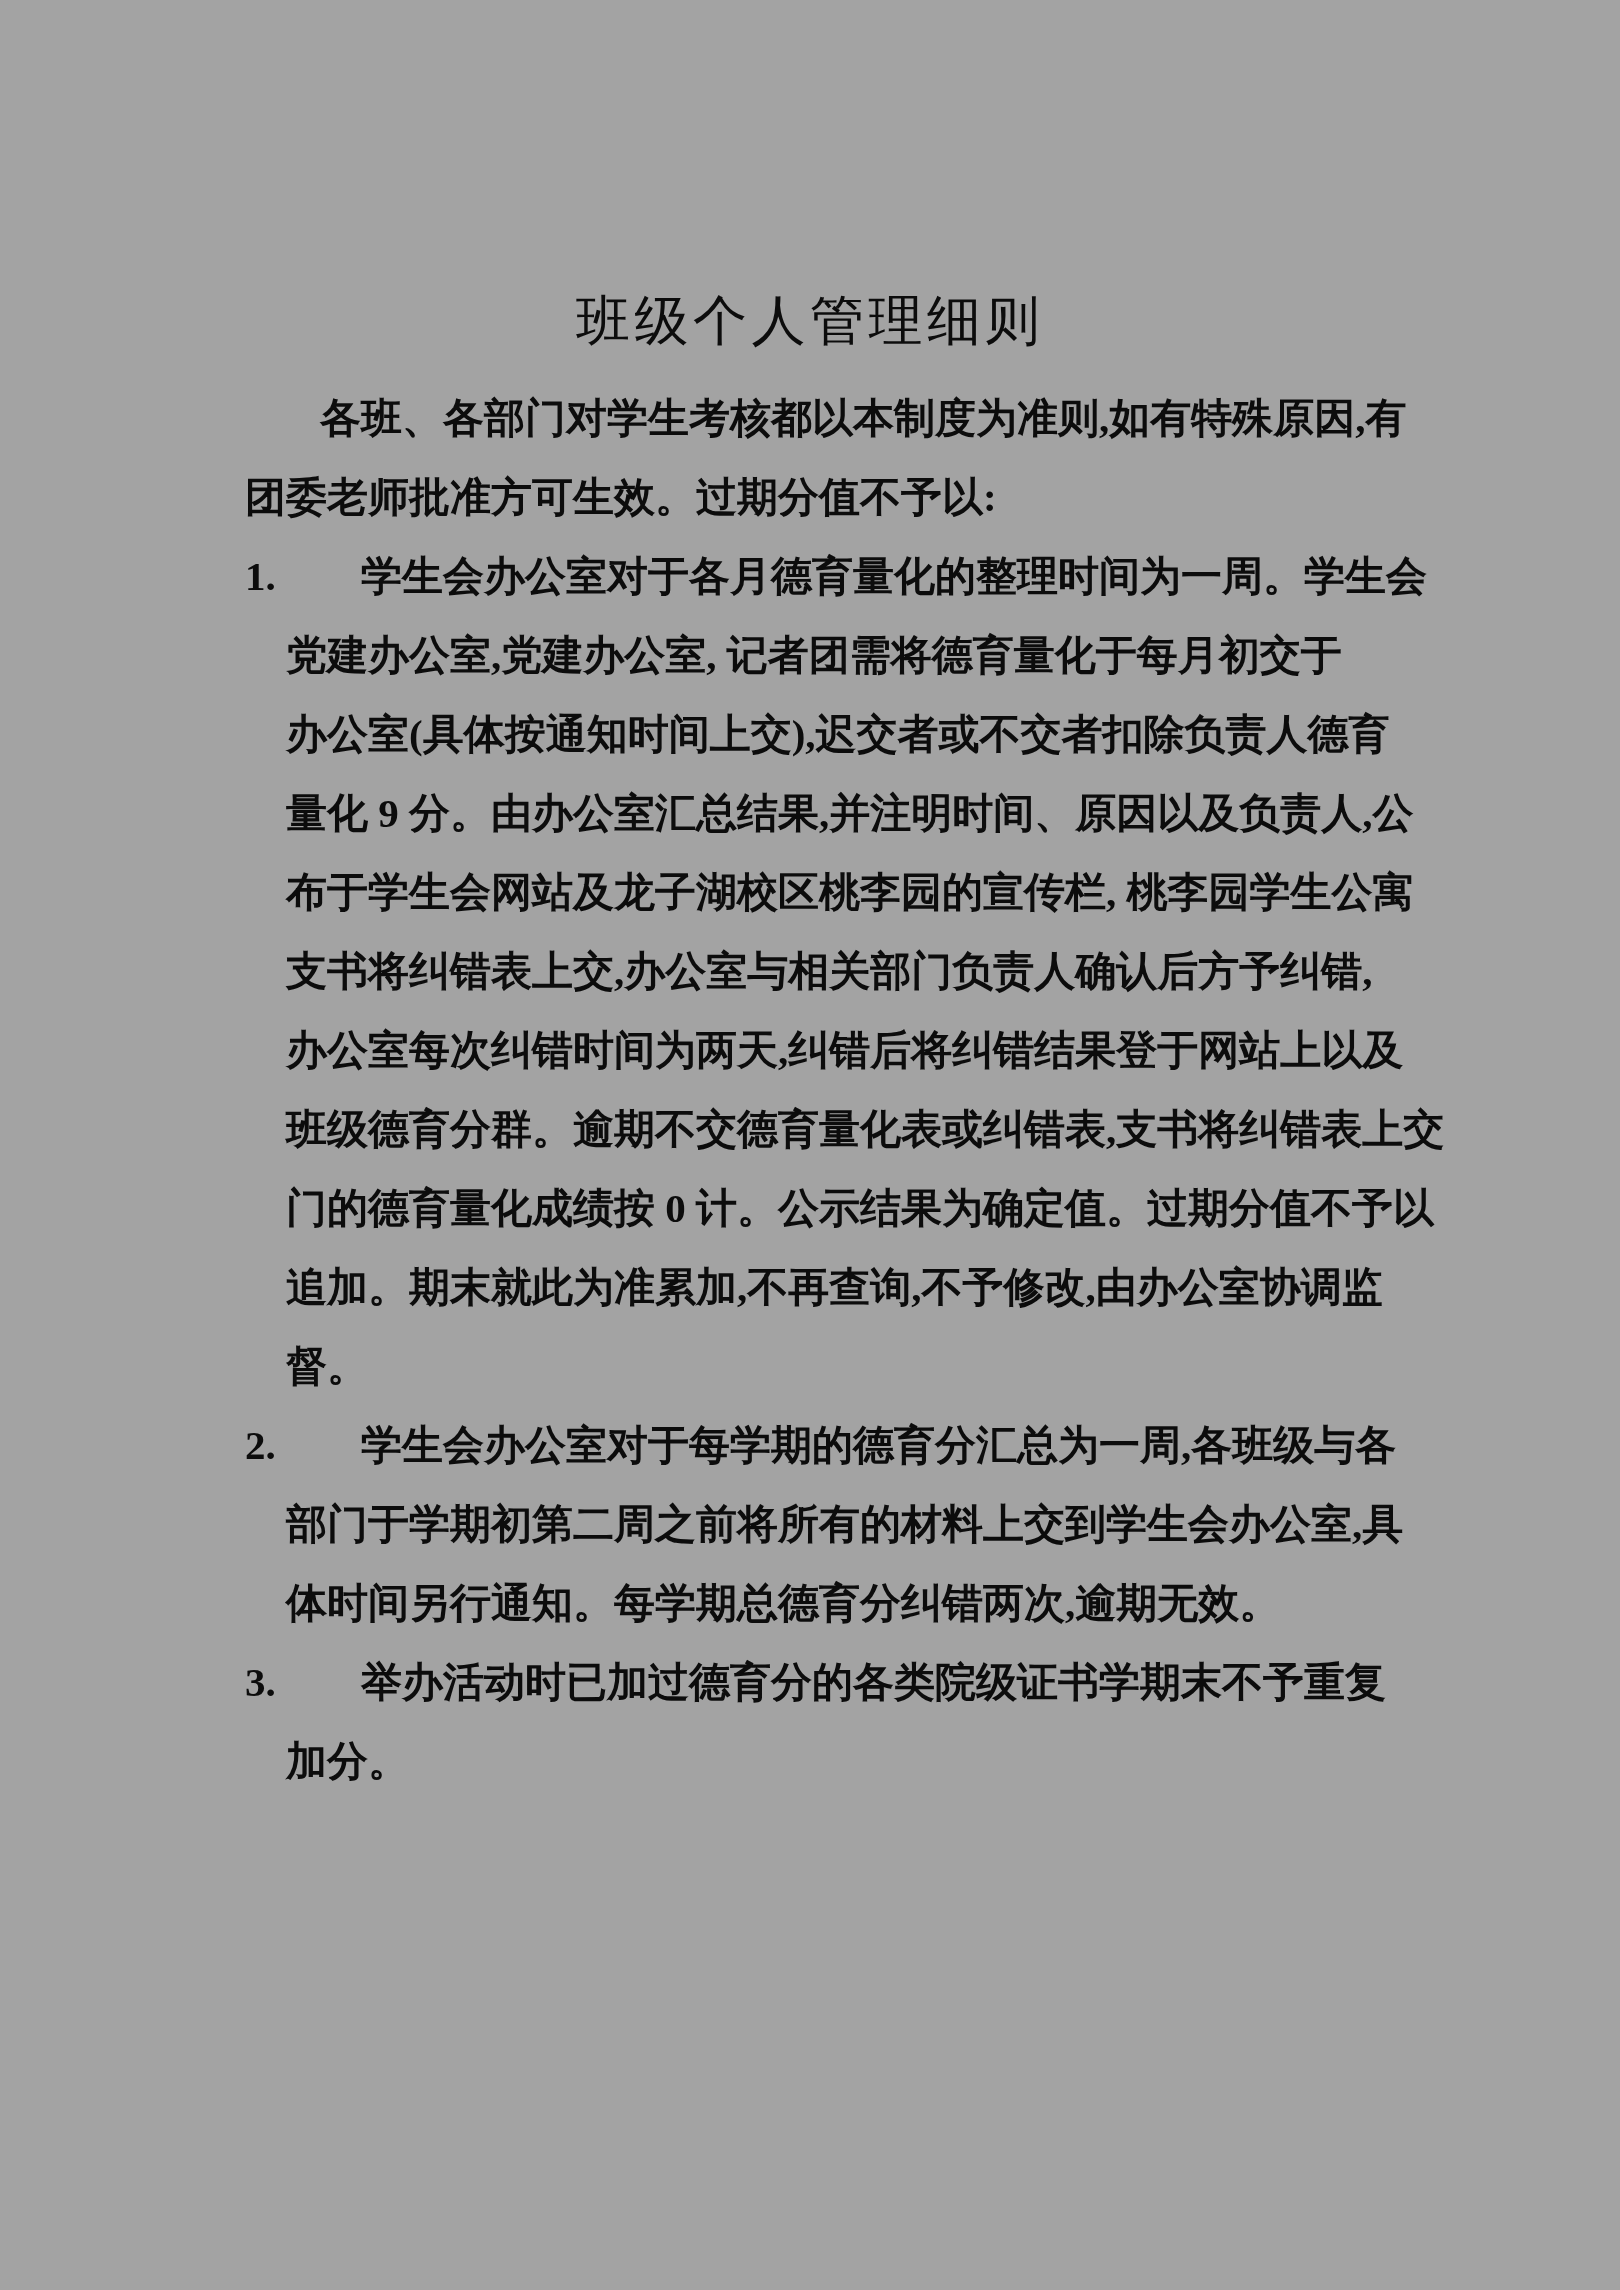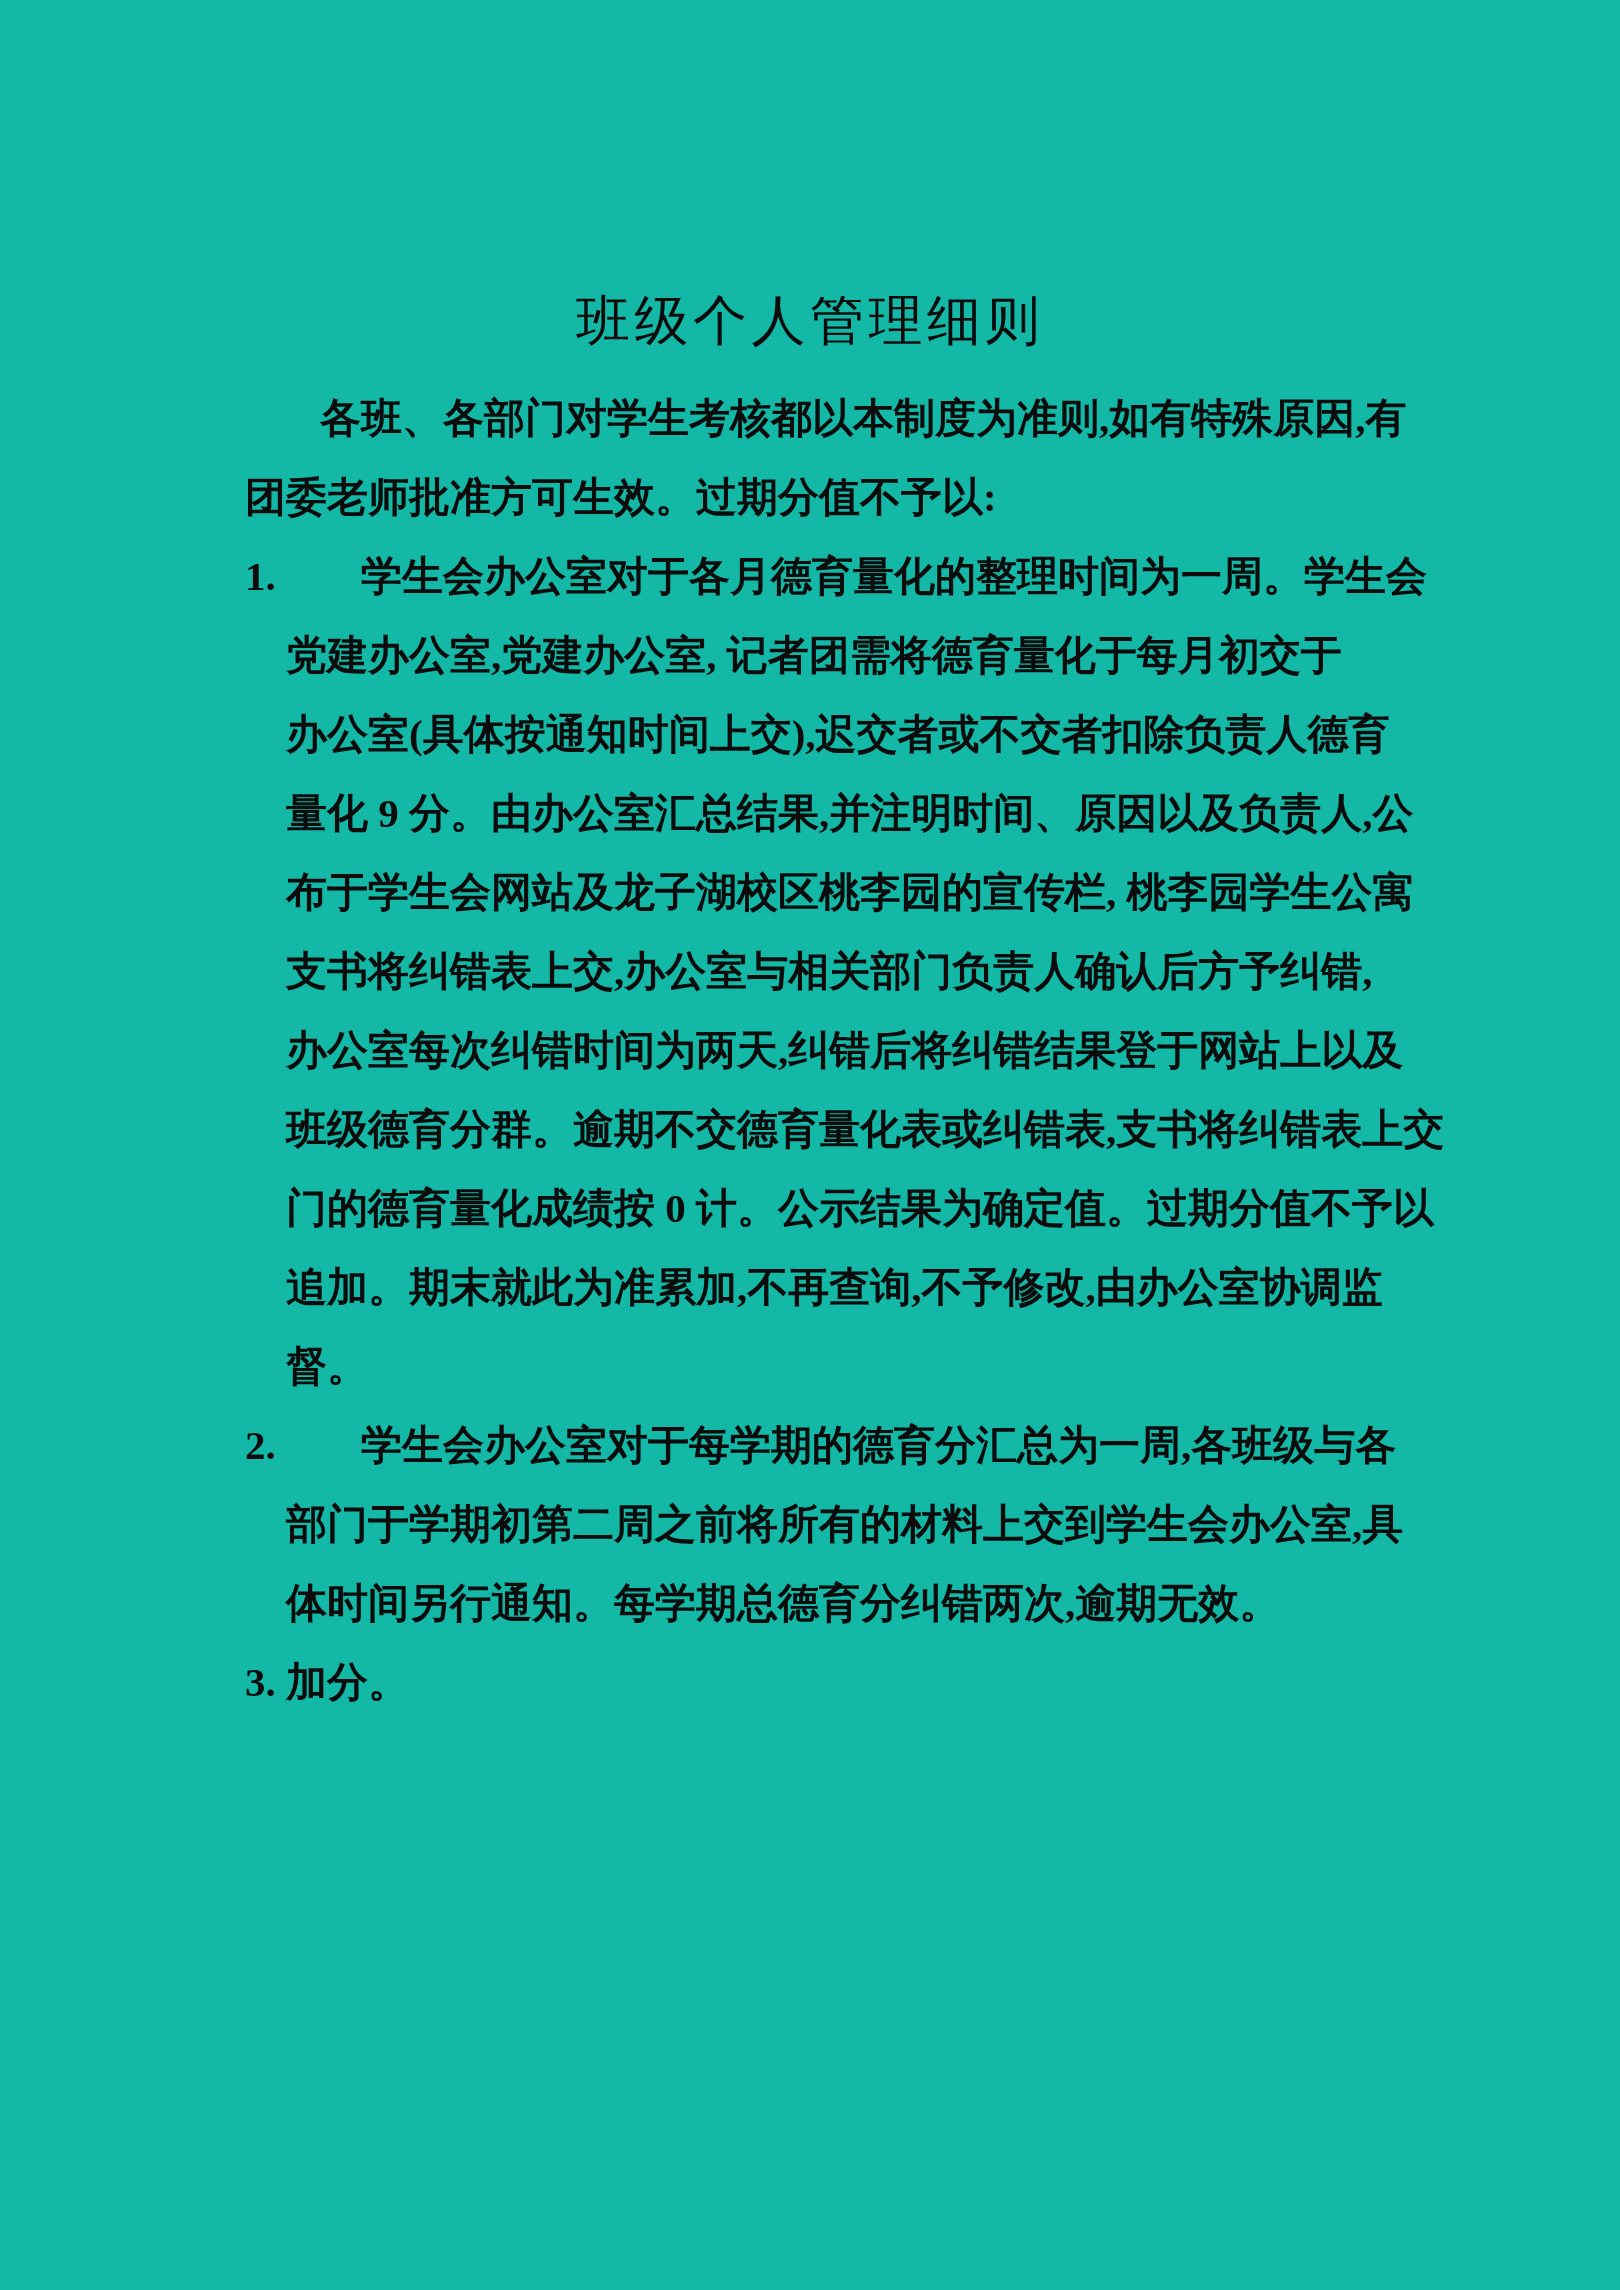--- a/index.html
+++ b/index.html
@@ -5,21 +5,21 @@
   html, body {
     margin: 0;
     padding: 0;
     background: #e8e8e8;
   }
   .page {
     position: relative;
     width: 1620px;
     height: 2291px;
     margin: 0 auto;
-    background: #14b8a6;
+    background: #a3a3a3;
     color: #0c0c0c;
     font-family: "Liberation Serif", "DejaVu Serif", serif;
     overflow: hidden;
   }
   .doc-title {
     padding-top: 285px;
     text-align: center;
     font-size: 54px;
     line-height: 72px;
     letter-spacing: 4.5px;
@@ -85,18 +85,19 @@
 
     <div class="line item-first">
       <span class="num">2.</span>
       <span>学生会办公室对于每学期的德育分汇总为一周,各班级与各</span>
     </div>
     <div class="line cont">部门于学期初第二周之前将所有的材料上交到学生会办公室,具</div>
     <div class="line cont">体时间另行通知。每学期总德育分纠错两次,逾期无效。</div>
 
     <div class="line item-first">
       <span class="num">3.</span>
+      <span>举办活动时已加过德育分的各类院级证书学期末不予重复</span>
     </div>
     <div class="line cont">加分。</div>
 
   </div>
 </div>
 
 
 </body></html>

